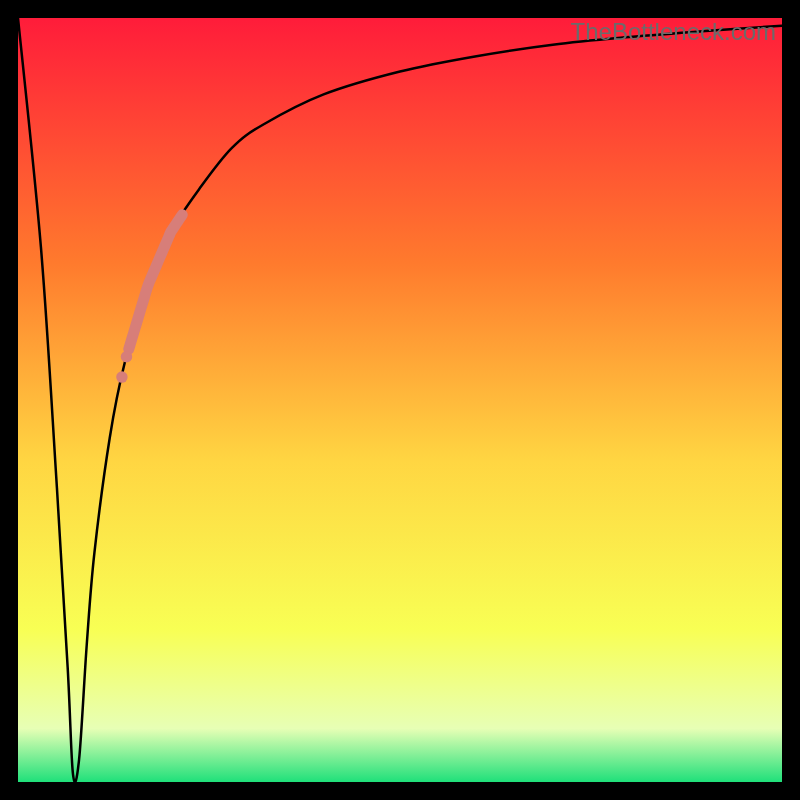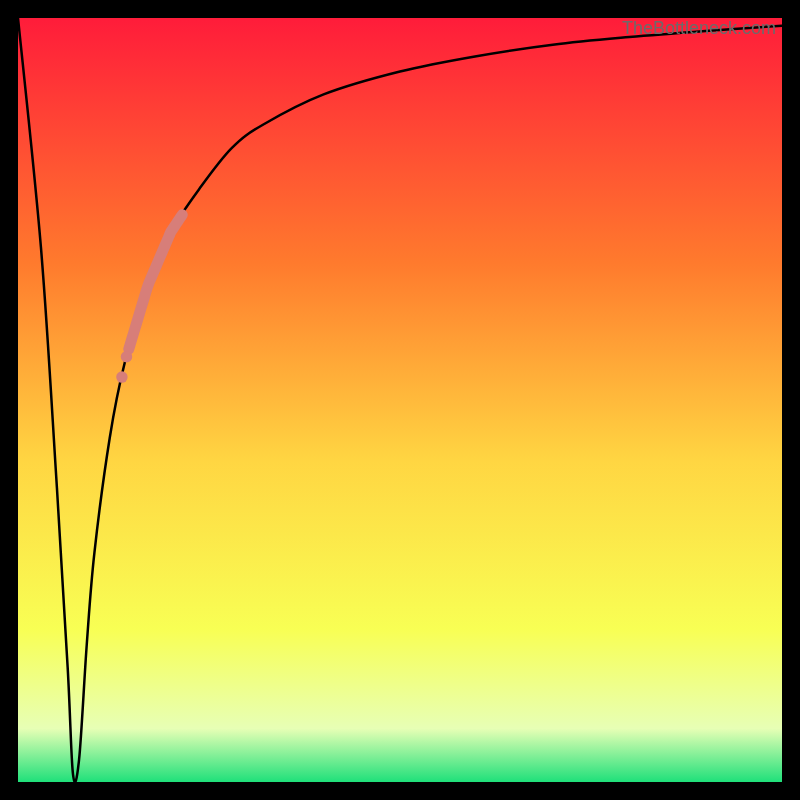--- a/index.html
+++ b/index.html
@@ -24,21 +24,21 @@
     left: 18px;
     top: 18px;
     width: 764px;
     height: 764px;
     overflow: hidden;
   }
   .watermark {
     position: absolute;
     top: 0px;
     right: 6px;
-    font-size: 18px;
+    font-size: 24px;
     font-weight: 400;
     color: #6b6b6b;
     font-family: Arial, Helvetica, sans-serif;
     letter-spacing: 0px;
     z-index: 10;
   }
   svg { display: block; }
 </style>
 </head>
 <body>

